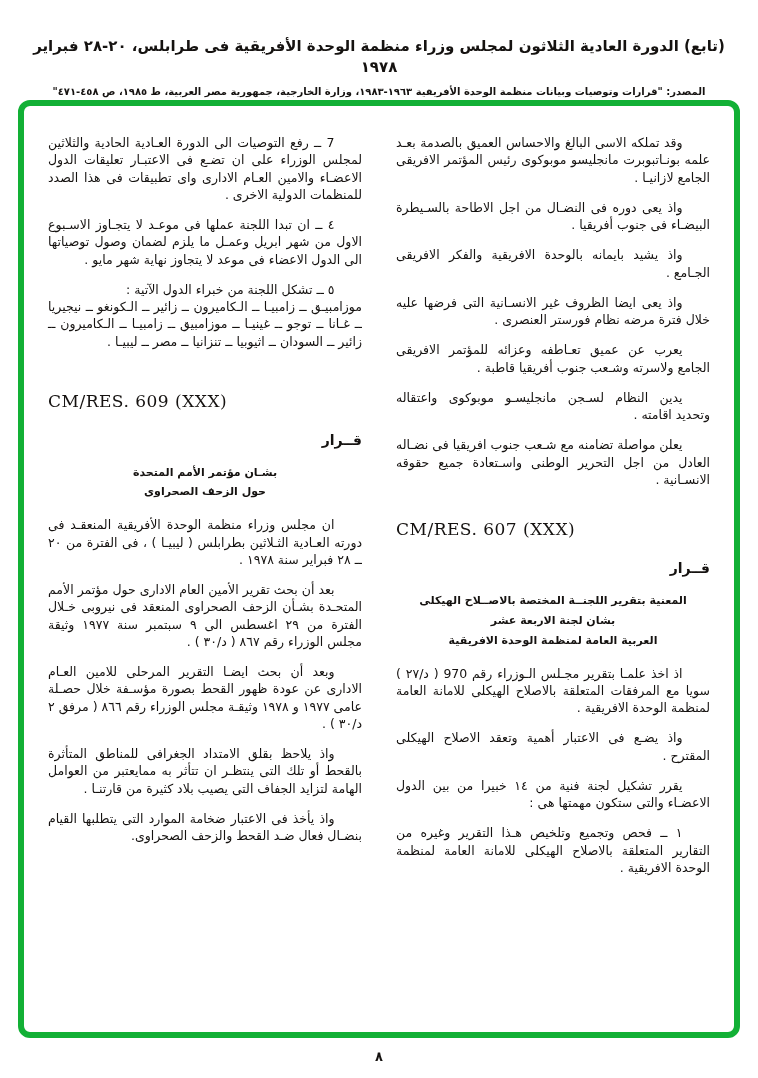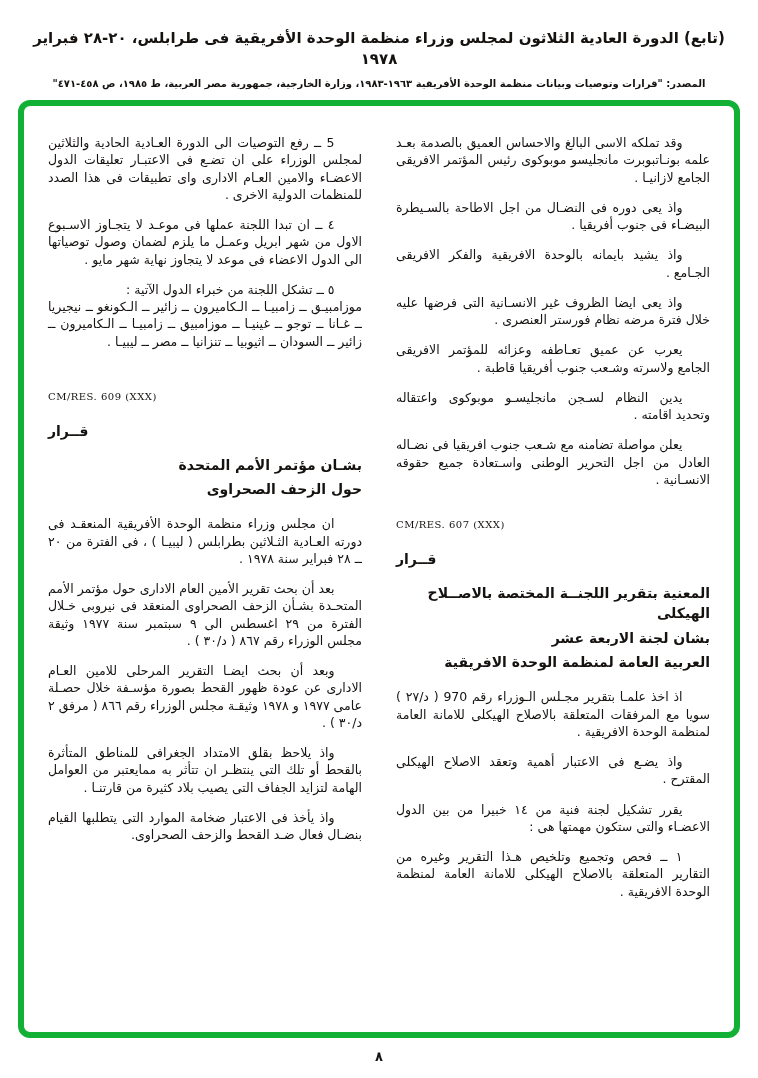--- a/index.html
+++ b/index.html
@@ -15,21 +15,21 @@
   .page {
     position: relative;
     width: 758px;
     height: 1078px;
     overflow: hidden;
     background: #ffffff;
   }
   .doc-header {
     direction: rtl;
     text-align: center;
-    padding-top: 28px;
+    padding-top: 36px;
   }
   .doc-title {
     font-size: 15px;
     font-weight: bold;
     margin: 0 20px;
     line-height: 1.4;
   }
   .doc-source {
     font-size: 10px;
     font-weight: bold;
@@ -65,36 +65,36 @@
   }
   .col p {
     margin: 0 0 13px 0;
     text-indent: 2.2em;
     white-space: pre-line;
   }
   .cmres {
     direction: ltr;
     text-align: left;
     font-family: "DejaVu Serif", serif;
-    font-size: 10px;
+    font-size: 17px;
     letter-spacing: 0.5px;
     margin: 30px 0 6px;
   }
   .cmres.more-gap {
     margin-top: 40px;
   }
   .decree {
-    text-align: left;
+    text-align: right;
     font-size: 14px;
     font-weight: bold;
     margin: 18px 0 14px;
   }
   .subject-line {
-    text-align: right;
-    font-size: 14px;
+    text-align: center;
+    font-size: 11px;
     font-weight: bold;
     margin: 4px 0;
     line-height: 1.45;
   }
   .subject-block {
     margin-bottom: 16px;
   }
   .doc-footer {
     position: absolute;
     left: 0;
@@ -136,21 +136,21 @@
           <div class="subject-line">بشان لجنة الاربعة عشر</div>
           <div class="subject-line">العربية العامة لمنظمة الوحدة الافريقية</div>
         </div>
         <p>اذ اخذ علمـا بتقرير مجـلس الـوزراء رقم 970 ( د/٢٧ ) سويا مع المرفقات المتعلقة بالاصلاح الهيكلى للامانة العامة لمنظمة الوحدة الافريقية .</p>
         <p>واذ يضـع فى الاعتبار أهمية وتعقد الاصلاح الهيكلى المقترح .</p>
         <p>يقرر تشكيل لجنة فنية من ١٤ خبيرا من بين الدول الاعضـاء والتى ستكون مهمتها هى :</p>
         <p>١ ــ فحص وتجميع وتلخيص هـذا التقرير وغيره من التقارير المتعلقة بالاصلاح الهيكلى للامانة العامة لمنظمة الوحدة الافريقية .</p>
       </section>
 
       <section class="col">
-        <p>5 ــ رفع التوصيات الى الدورة العـادية الحادية والثلاثين لمجلس الوزراء على ان تضـع فى الاعتبـار تعليقات الدول الاعضـاء والامين العـام الادارى واى تطبيقات فى هذا الصدد للمنظمات الدولية الاخرى .</p>
+        <p>7 ــ رفع التوصيات الى الدورة العـادية الحادية والثلاثين لمجلس الوزراء على ان تضـع فى الاعتبـار تعليقات الدول الاعضـاء والامين العـام الادارى واى تطبيقات فى هذا الصدد للمنظمات الدولية الاخرى .</p>
         <p>٤ ــ ان تبدا اللجنة عملها فى موعـد لا يتجـاوز الاسـبوع الاول من شهر ابريل وعمـل ما يلزم لضمان وصول توصياتها الى الدول الاعضاء فى موعد لا يتجاوز نهاية شهر مايو .</p>
         <p>٥ ــ تشكل اللجنة من خبراء الدول الآتية :
 موزامبيـق ــ زامبيـا ــ الـكاميرون ــ زائير ــ الـكونغو ــ نيجيريا ــ غـانا ــ توجو ــ غينيـا ــ موزامبيق ــ زامبيـا ــ الـكاميرون ــ زائير ــ السودان ــ اثيوبيا ــ تنزانيا ــ مصر ــ ليبيـا .</p>
 
         <div class="cmres more-gap">CM/RES. 609 (XXX)</div>
         <div class="decree">قــرار</div>
         <div class="subject-block">
           <div class="subject-line">بشـان مؤتمر الأمم المتحدة</div>
           <div class="subject-line">حول الزحف الصحراوى</div>
         </div>

